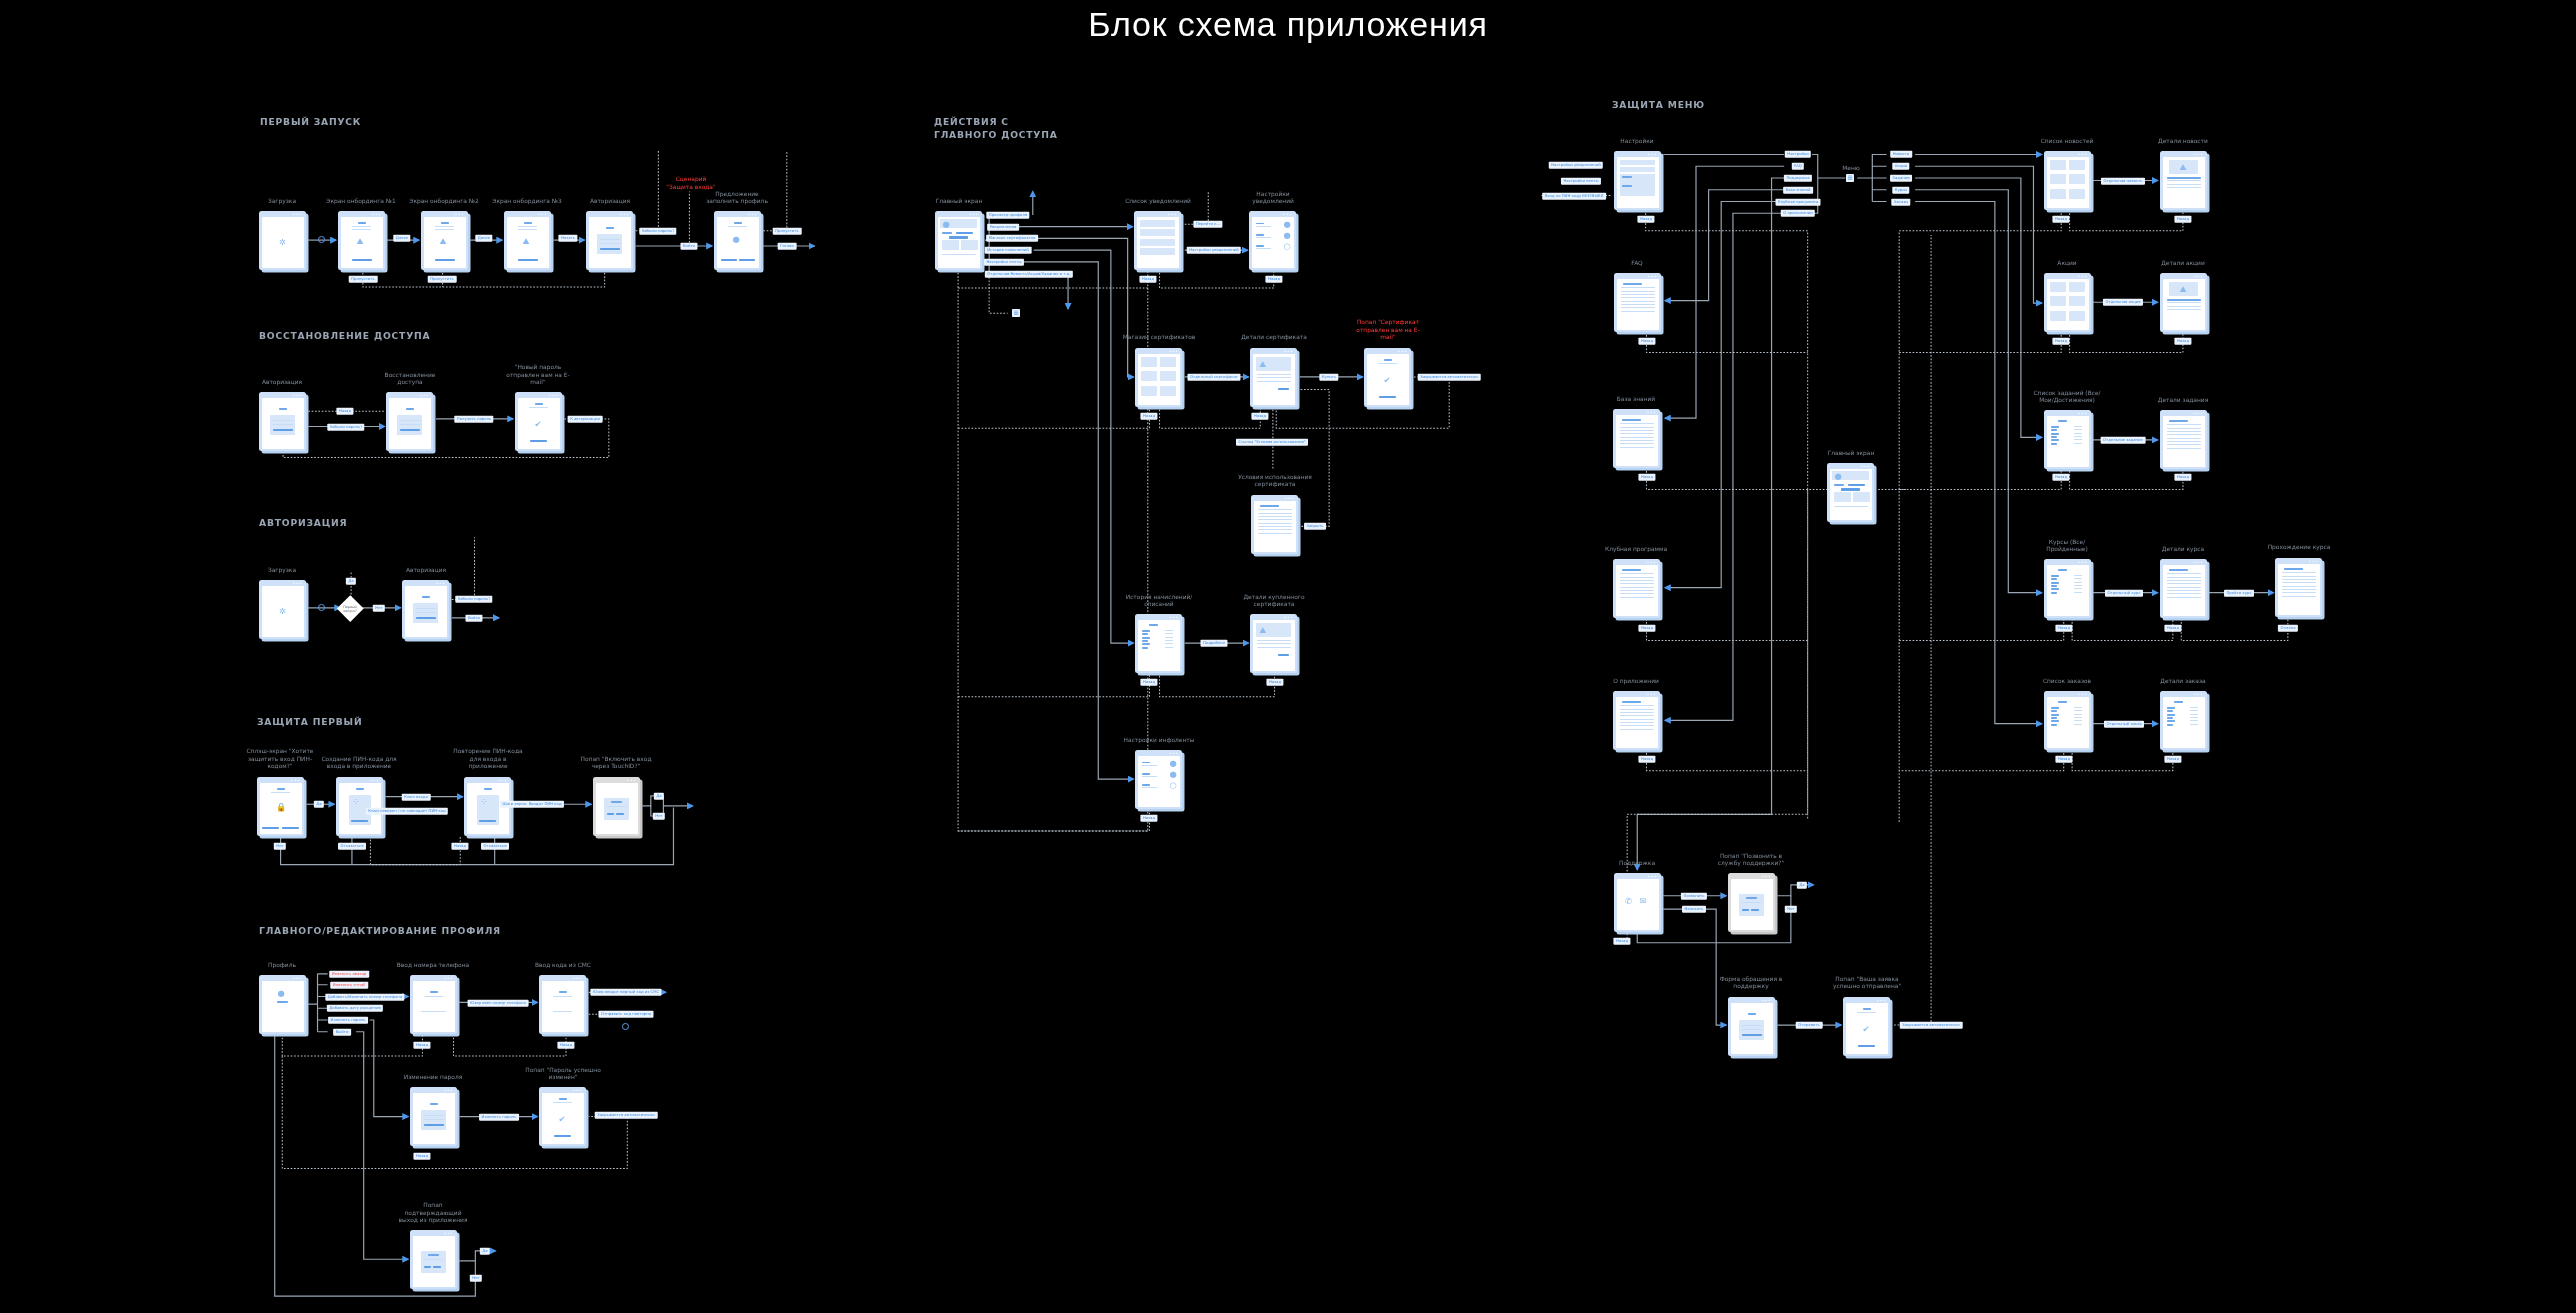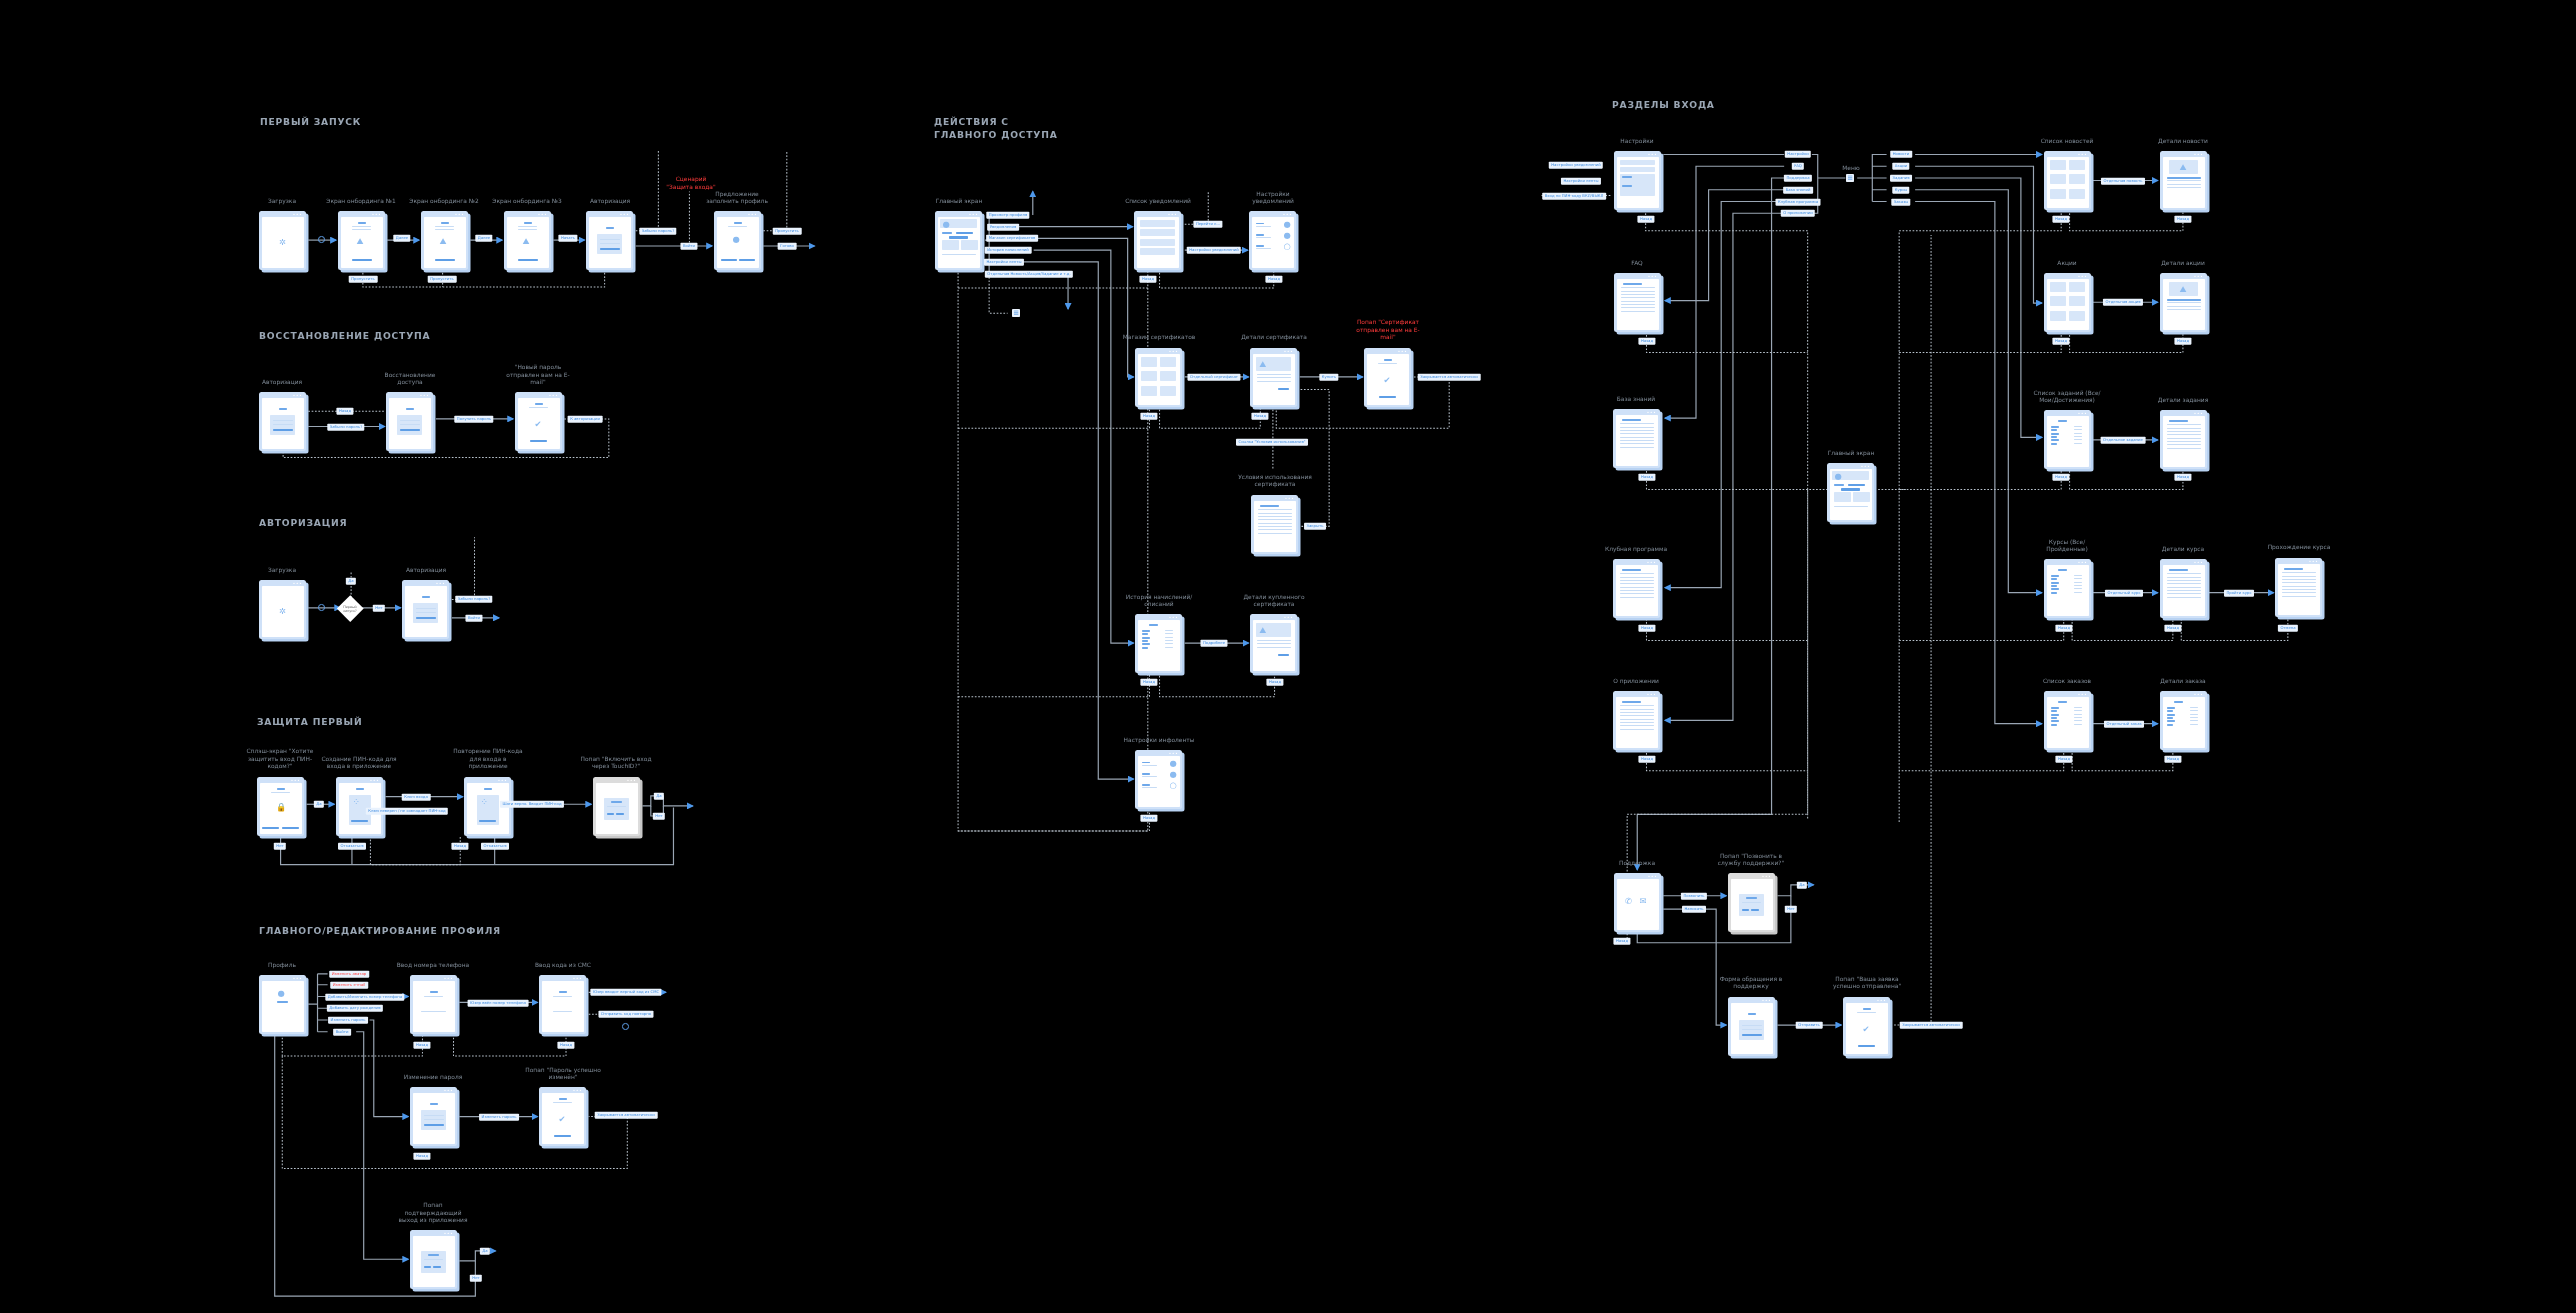--- a/index.html
+++ b/index.html
@@ -24,20 +24,21 @@
   .lbl.red{color:#ff4a4a;}
   .diamond{position:absolute;width:18.5px;height:18.5px;background:#fff;transform:rotate(45deg);}
   .diamond-text{position:absolute;font-size:3.4px;color:#666;text-align:center;width:22px;line-height:4.2px;}
   .icon-clock{position:absolute;width:6.7px;height:6.7px;border:1.3px solid #5e9ee6;border-radius:50%;box-sizing:border-box;}
   .menu-icon{position:absolute;width:8.4px;height:8.4px;background:#e9f2fd;border-radius:0.8px;color:#3d8be0;font-size:5.9px;line-height:8.4px;text-align:center;}
 </style>
 </head>
 <body>
 
 <div id="canvas">
+  <div class="title">Блок схема приложения</div>
 
   <svg id="edges" xmlns="http://www.w3.org/2000/svg" viewBox="0 0 3068 1564" width="2576" height="1313">
     <defs>
       <marker id="arr" markerWidth="6" markerHeight="6" refX="5" refY="3" orient="auto">
           <path d="M0,0 L6,3 L0,6 z" fill="#4d98ec"></path>
         </marker>
     </defs>
     <g stroke="#9aa6b4" stroke-width="1.4" fill="none">
 
       <path d="M367 286 H400" marker-end="url(#arr)"></path>
@@ -160,21 +161,21 @@
     </g>
   </svg>
 
   <div id="sections">
       <div class="section" style="left: 260px; top: 115px;">ПЕРВЫЙ ЗАПУСК</div>
       <div class="section" style="left: 259px; top: 329px;">ВОССТАНОВЛЕНИЕ ДОСТУПА</div>
       <div class="section" style="left: 259px; top: 516px;">АВТОРИЗАЦИЯ</div>
       <div class="section" style="left: 257px; top: 715px;">ЗАЩИТА ПЕРВЫЙ</div>
       <div class="section" style="left: 259px; top: 924px;">ГЛАВНОГО/РЕДАКТИРОВАНИЕ ПРОФИЛЯ</div>
       <div class="section" style="left: 934px; top: 115px; width: 134px;">ДЕЙСТВИЯ С ГЛАВНОГО ДОСТУПА</div>
-      <div class="section" style="left: 1612px; top: 98px;">РАЗДЕЛЫ ВХОДА</div>
+      <div class="section" style="left: 1612px; top: 98px;">ЗАЩИТА МЕНЮ</div>
     </div>
   <div id="screens">
       <div class="caption" style="left: 282px; bottom: 1107px;">Загрузка</div>
       <div class="screen" style="left: 259px; top: 211px;">
         <div class="bar">
           <span class="dots">•••</span>
         </div>
         <div class="body">
           <div class="ico" style="left:17.6px;top:21px">✲</div>
         </div>

